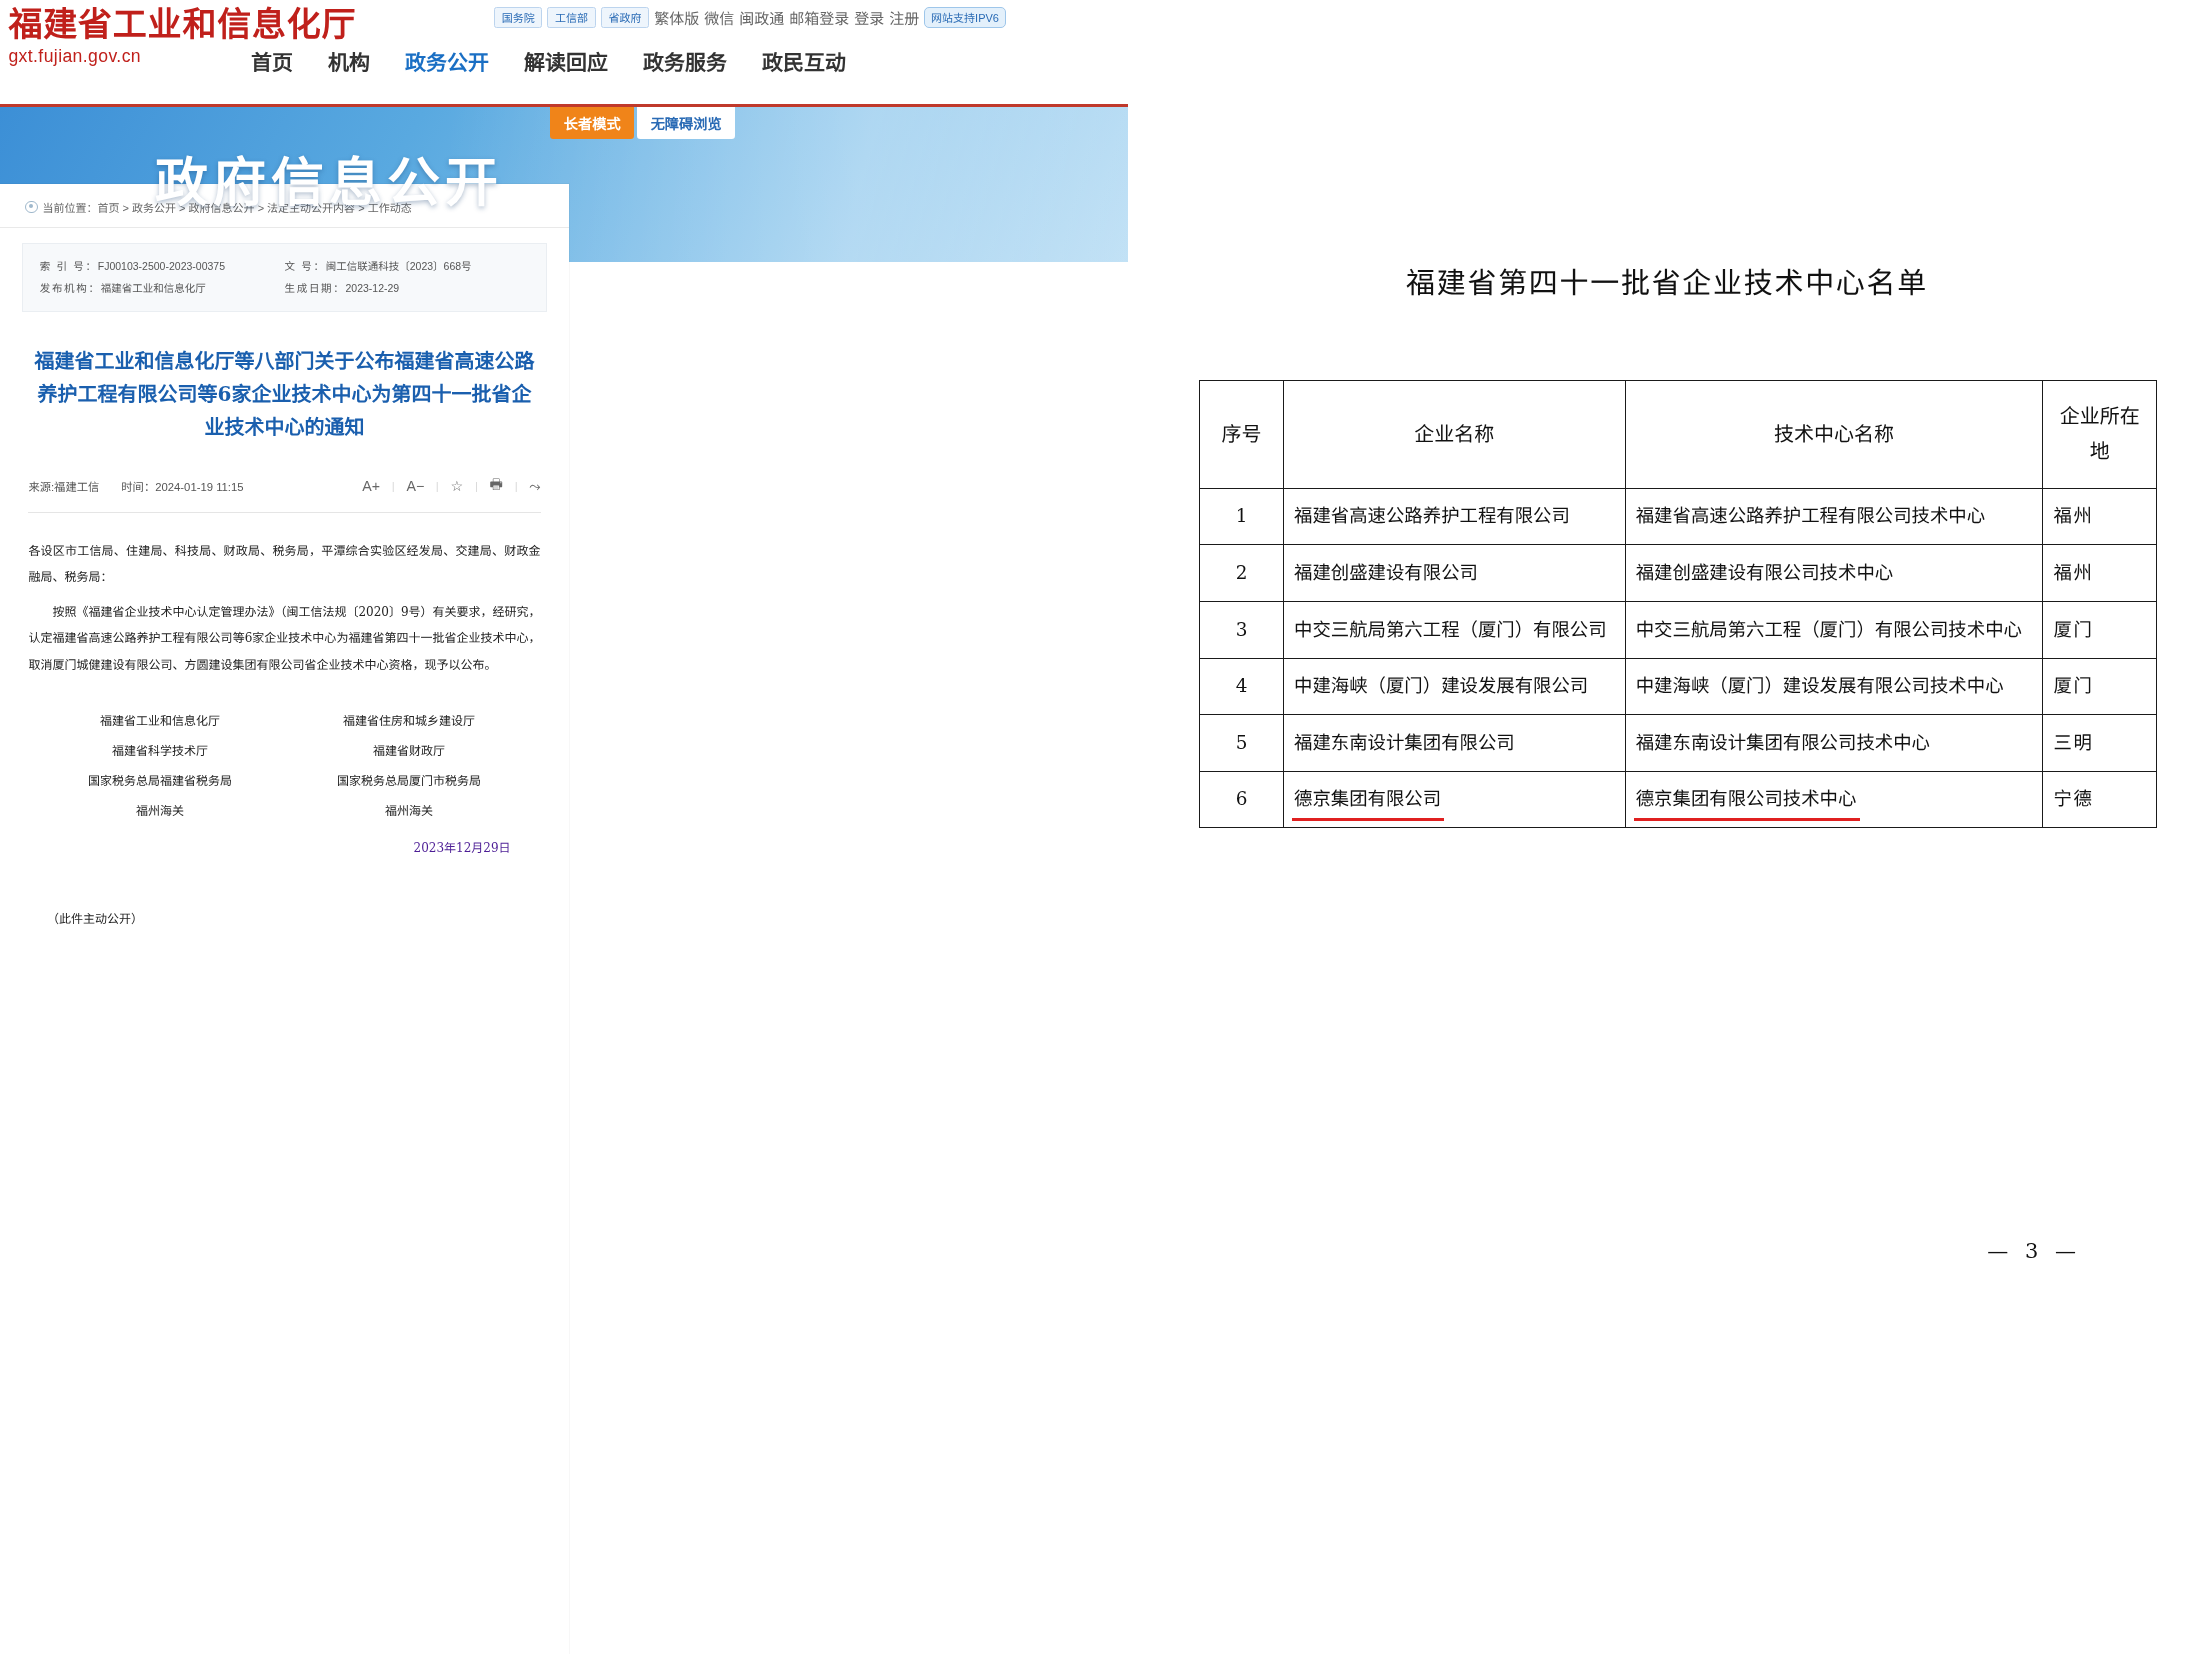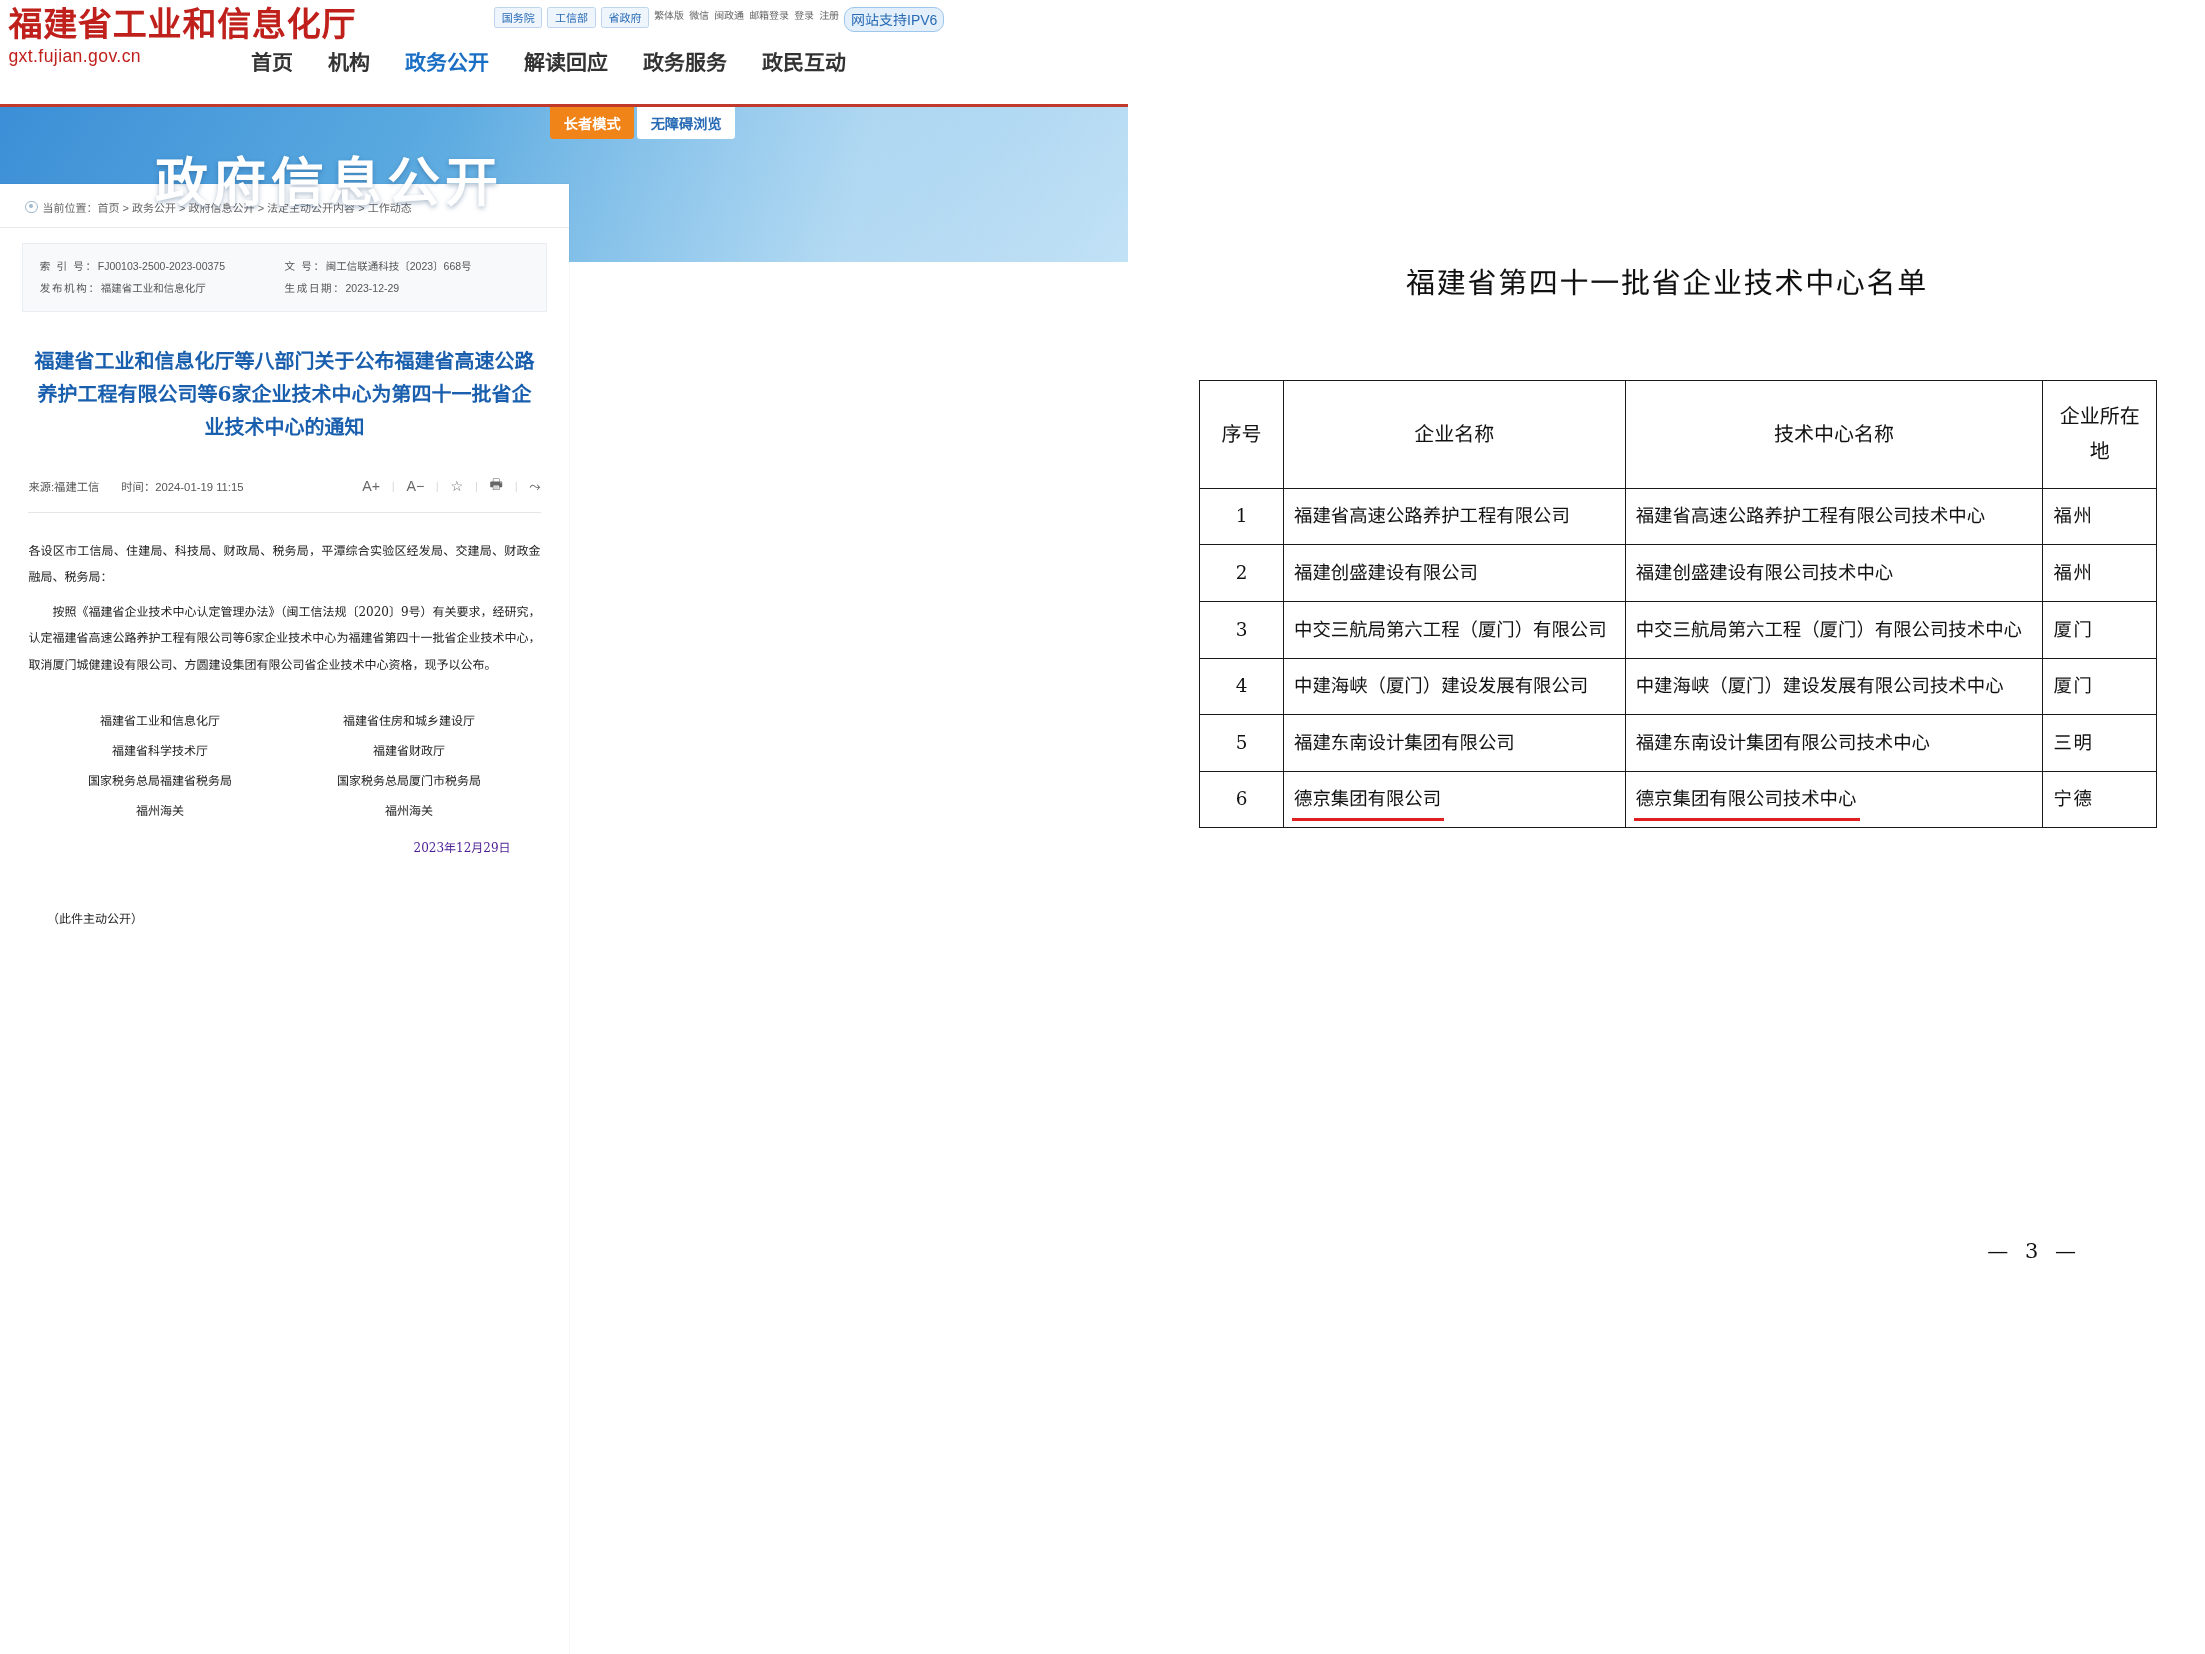--- a/index.html
+++ b/index.html
@@ -36,24 +36,24 @@
   .top-links {
     position: absolute; left: 494px; top: 6.7px;
     display: flex; align-items: flex-start; gap: 5px;
     font-size: 11.7px; color: #555;
   }
   .pill {
     border: 0.8px solid #bcd4ee; background: #eef5fc; color: #2a6bb5;
     padding: 1.7px 6.7px; border-radius: 2.5px; font-size: 11px;
     white-space: nowrap;
   }
-  .top-links .plain { color: #666; font-size: 10px; white-space: nowrap; }
+  .top-links .plain { color: #666; font-size: 15px; white-space: nowrap; }
   .pill-ipv6 {
     border: 0.8px solid #9ec6ea; background: #e3f0fb; color: #2a6bb5;
-    padding: 1.7px 5.9px; border-radius: 10px; font-size: 14px;
+    padding: 1.7px 5.9px; border-radius: 5px; font-size: 11px;
   }
   .main-nav {
     position: absolute; left: 251px; top: 46px;
     display: flex; gap: 35px; align-items: center;
   }
   .nav-item {
     font-size: 21px; color: #333; font-weight: bold; white-space: nowrap;
     font-family: "Liberation Sans", sans-serif;
   }
   .nav-item.active { color: #1a6fc4; }

